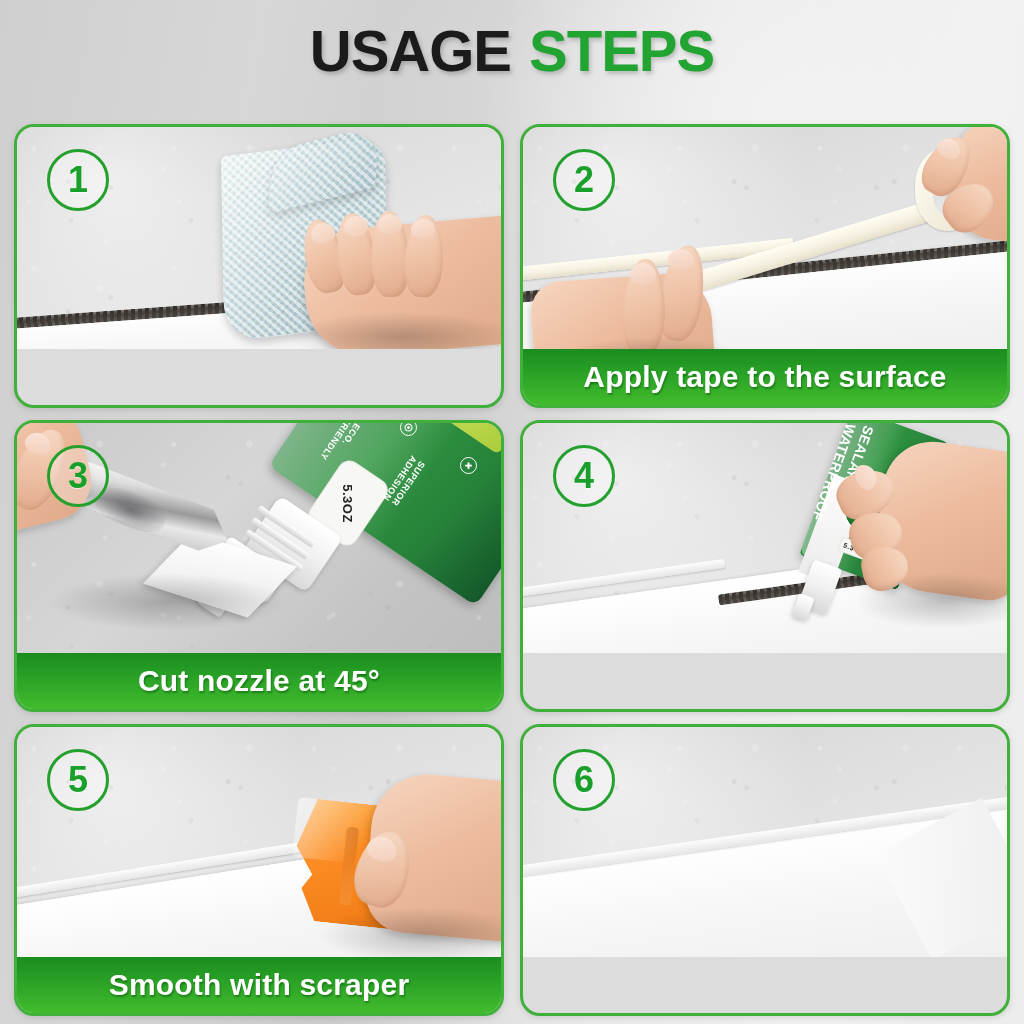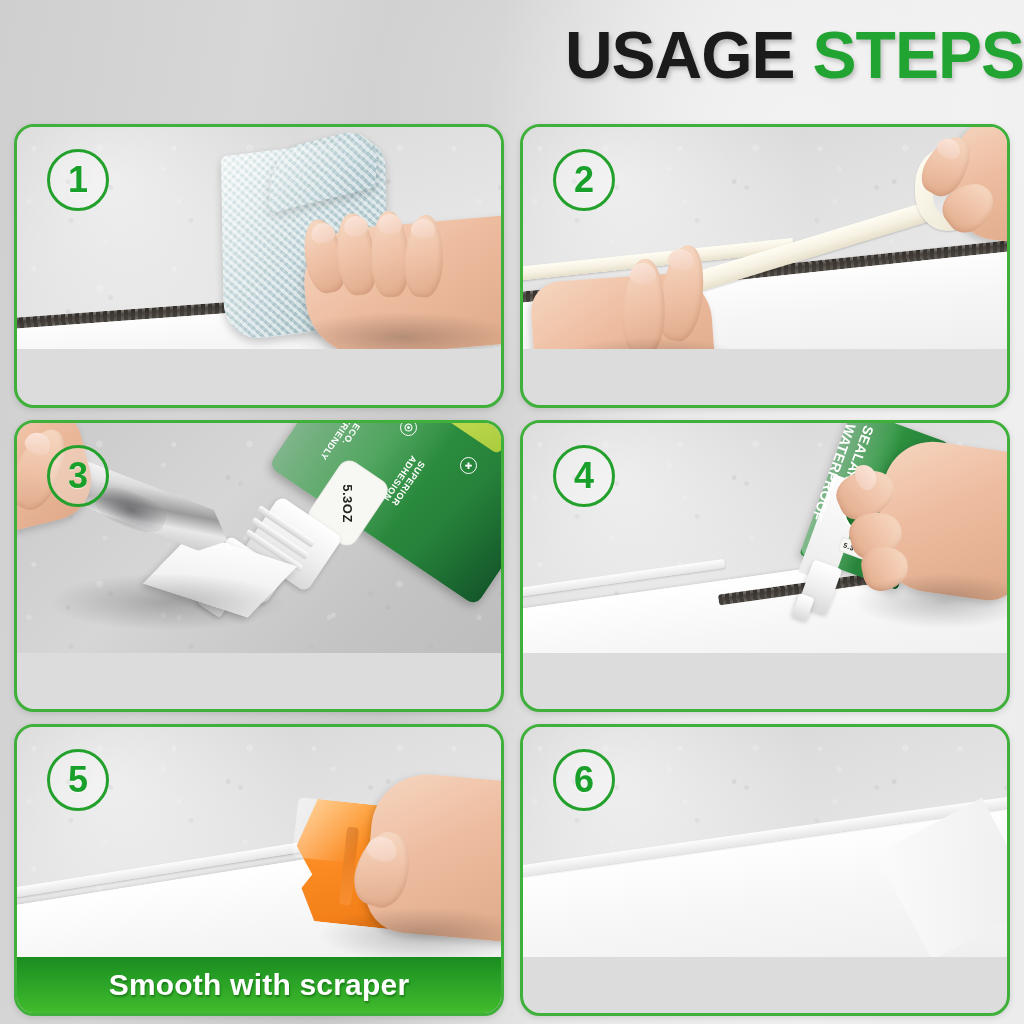--- a/index.html
+++ b/index.html
@@ -8,22 +8,22 @@
     font-family:"Liberation Sans","DejaVu Sans",sans-serif;
     background:
       radial-gradient(ellipse 70% 60% at 78% 12%, #f2f2f2 0%, rgba(242,242,242,0) 60%),
       linear-gradient(100deg,#cfcfcf 0%,#d7d7d7 22%,#cccccc 42%,#e9e9e9 62%,#f1f1f1 82%,#ececec 100%);
   }
   .page{position:relative;width:1024px;height:1024px;}
 
   
   .title{
     position:absolute;left:0;top:22px;width:1024px;
-    text-align:right;line-height:1;
-    font-size:66px;font-weight:bold;letter-spacing:-1px;
+    text-align:center;line-height:1;
+    font-size:58px;font-weight:bold;letter-spacing:-1px;
     white-space:nowrap;
   }
   .title .t-black{color:#1b1b1b;text-shadow:2px 3px 4px rgba(120,120,120,.45);}
   .title .t-green{color:#22a432;text-shadow:2px 3px 4px rgba(120,120,120,.40);}
   .title .sp{display:inline-block;width:18px;}
 
   
   .grid{
     position:absolute;left:14px;top:124px;
     width:996px;height:890px;
@@ -244,20 +244,23 @@
         <div class="finger" style="left:138px;top:118px;width:42px;height:96px;transform:rotate(9deg);"></div>
         <div class="nail" style="left:145px;top:122px;width:26px;height:21px;transform:rotate(9deg);"></div>
         <div class="finger" style="left:100px;top:132px;width:42px;height:96px;transform:rotate(2deg);"></div>
         <div class="nail" style="left:107px;top:136px;width:26px;height:21px;transform:rotate(2deg);"></div>
         <div class="shadowsoft" style="left:30px;top:210px;width:200px;height:50px;"></div>
 
         <div class="badge">
           <span>2</span>
         </div>
       </div>
+      <div class="caption">
+        <span>Apply tape to the surface</span>
+      </div>
     </div>
 
     <div class="card">
       <div class="photo">
         <div class="wall" style="background:linear-gradient(135deg,#c9c9c9 0%,#d6d6d6 40%,#c4c4c4 75%,#bdbdbd 100%);"></div>
 
         <div class="tube-body" style="left:272px;top:-24px;width:250px;height:150px;transform:rotate(34deg);"></div>
         <div class="tube-gloss" style="left:272px;top:-24px;width:250px;height:150px;transform:rotate(34deg);"></div>
         <div style="position:absolute;left:430px;top:-30px;width:70px;height:46px;background:linear-gradient(120deg,#cfe05a,#a8cc3c);border-radius:6px;transform:rotate(34deg);"></div>
 
@@ -289,20 +292,23 @@
 
         <div class="hand" style="left:-60px;top:-16px;width:130px;height:120px;border-radius:20px 46px 40px 14px;transform:rotate(-14deg);"></div>
         <div class="finger" style="left:0px;top:4px;width:44px;height:84px;transform:rotate(24deg);"></div>
         <div class="nail" style="left:8px;top:10px;width:26px;height:21px;transform:rotate(24deg);"></div>
         <div class="shadowsoft" style="left:30px;top:150px;width:240px;height:58px;"></div>
 
         <div class="badge">
           <span>3</span>
         </div>
       </div>
+      <div class="caption">
+        <span>Cut nozzle at 45°</span>
+      </div>
     </div>
 
     <div class="card">
       <div class="photo">
         <div class="wall"></div>
         <div class="counter" style="left:-6%;width:118%;top:150px;height:140px;transform:rotate(-8deg);"></div>
         <div class="seam" style="left:40%;width:70%;top:148px;transform:rotate(-8deg);"></div>
         <div class="seam clean" style="left:-6%;width:48%;top:152px;height:9px;transform:rotate(-8deg);"></div>
 
         <div class="tube-body" style="left:300px;top:-2px;width:104px;height:156px;border-radius:8px 8px 4px 4px;transform:rotate(20deg);"></div>

